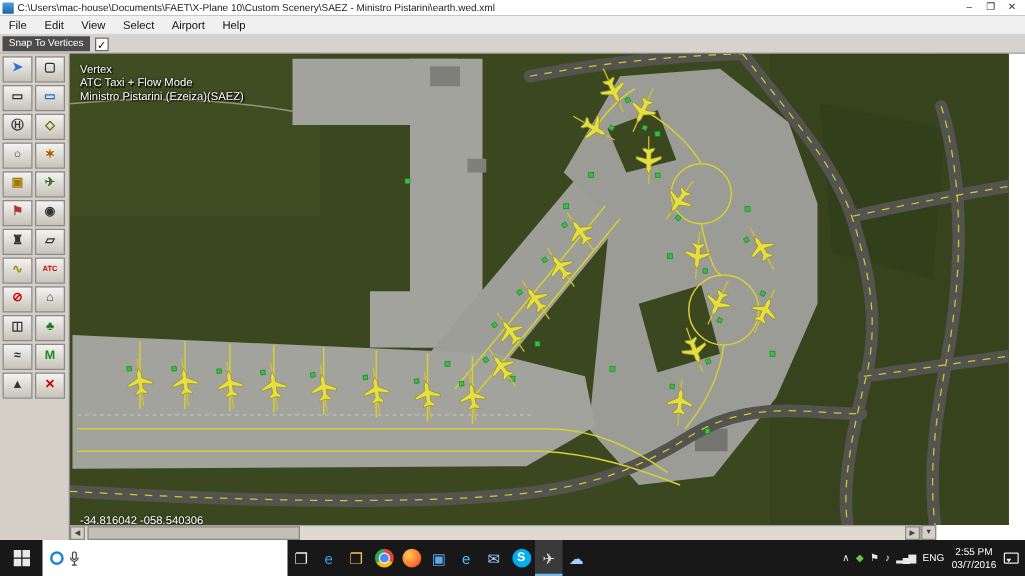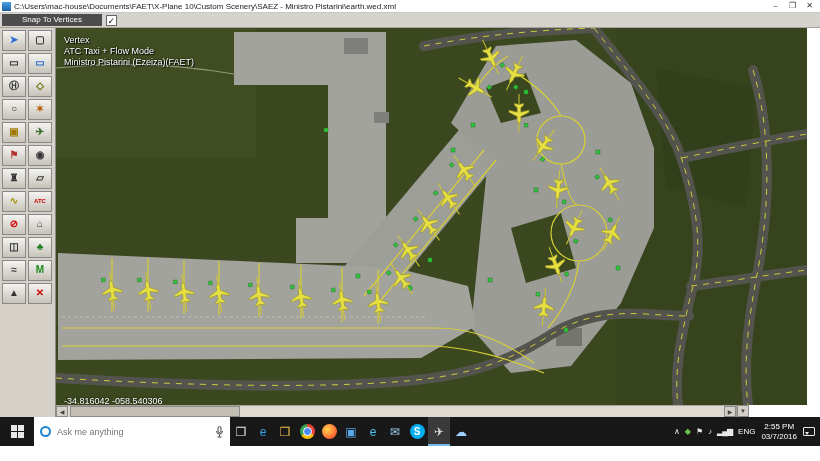--- a/index.html
+++ b/index.html
@@ -17,21 +17,21 @@
   .title-text { font-size:8px; color:#222; white-space:nowrap; overflow:hidden; }
   .win-controls { margin-left:auto; display:flex; }
   .win-btn { width:17px; height:12px; font-size:8px; line-height:12px; text-align:center; color:#333; }
 
   
   .menubar { height:15px; background:#f0f0f0; border-bottom:1px solid #d6d6d6; display:flex; align-items:center; font-size:9px; color:#111; }
   .menu-item { padding:0 7px; }
 
   
   .toolbar { height:15px; background:#d6d3ce; border-bottom:1px solid #a8a49c; display:flex; align-items:center; gap:4px; padding-left:2px; }
-  .snap-label { background:#4c4c4c; color:#fff; font-size:8px; padding:1px 20px 2px; }
+  .snap-label { background:#4c4c4c; color:#fff; font-size:8px; padding:1px 5px 2px; }
   .snap-check { width:11px; height:11px; background:#fff; border:1px solid #666; font-size:9px; line-height:10px; text-align:center; color:#111; }
 
   
   .main { height:389px; display:flex; }
   .palette { width:56px; background:#d4d0c8; border-right:1px solid #8a8a8a; display:flex; flex-wrap:wrap; align-content:flex-start; padding:2px 2px; gap:2px; }
   .tool-btn { width:24px; height:21px; background:linear-gradient(#f4f3f0,#c7c3ba); border:1px solid #8a8a8a; font-size:10px; font-weight:bold; line-height:18px; text-align:center; overflow:hidden; }
 
   .canvas-col { width:680px; display:flex; flex-direction:column; position:relative; }
   svg.map { width:751px; height:377px; display:block; background:#3b481f; }
   .overlay { position:absolute; top:7px; left:8px; color:#fff; font-size:9px; line-height:11px; text-shadow:0 0 2px #000, 1px 1px 1px #000; }
@@ -78,20 +78,28 @@
   <div class="titlebar" data-name="title-bar">
     <div class="app-icon" data-name="app-icon"></div>
     <div class="title-text" data-name="window-title">C:\Users\mac-house\Documents\FAET\X-Plane 10\Custom Scenery\SAEZ - Ministro Pistarini\earth.wed.xml</div>
     <div class="win-controls">
       <div class="win-btn" data-name="minimize-button">–</div>
       <div class="win-btn" data-name="maximize-button">❐</div>
       <div class="win-btn" data-name="close-button">✕</div>
     </div>
   </div>
 
+  <div class="menubar" data-name="menu-bar">
+      <span class="menu-item" data-name="menu-file">File</span>
+      <span class="menu-item" data-name="menu-edit">Edit</span>
+      <span class="menu-item" data-name="menu-view">View</span>
+      <span class="menu-item" data-name="menu-select">Select</span>
+      <span class="menu-item" data-name="menu-airport">Airport</span>
+      <span class="menu-item" data-name="menu-help">Help</span>
+    </div>
 
   <div class="toolbar" data-name="snap-toolbar">
     <div class="snap-label" data-name="snap-to-vertices-label">Snap To Vertices</div>
     <div class="snap-check" data-name="snap-to-vertices-checkbox">✓</div>
   </div>
 
   <div class="main">
     <div class="palette" data-name="tool-palette">
         <div class="tool-btn" data-name="vertex-tool" style="color: rgb(43, 111, 212);">➤</div>
         <div class="tool-btn" data-name="marquee-tool" style="color: rgb(51, 51, 51);">▢</div>
@@ -217,21 +225,21 @@
             <use href="#plane" transform="translate(500,238) rotate(160)" data-name="aircraft-icon"></use>
             <use href="#plane" transform="translate(553,155) rotate(-30)" data-name="aircraft-icon"></use>
             <use href="#plane" transform="translate(556,205) rotate(25)" data-name="aircraft-icon"></use>
             <use href="#plane" transform="translate(488,278) rotate(5)" data-name="aircraft-icon"></use>
           </g>
       </svg>
 
       <div class="overlay" data-name="mode-overlay">
         <div data-name="overlay-tool-name">Vertex</div>
         <div data-name="overlay-mode-name">ATC Taxi + Flow Mode</div>
-        <div data-name="overlay-airport-name">Ministro Pistarini (Ezeiza)(FAET)</div>
+        <div data-name="overlay-airport-name">Ministro Pistarini (Ezeiza)(SAEZ)</div>
       </div>
       <div class="coords" data-name="cursor-coordinates">-34.816042 -058.540306</div>
 
       <div class="hscroll" data-name="horizontal-scrollbar">
         <div class="sb-btn" data-name="scroll-left-arrow">◀</div>
         <div class="h-thumb" data-name="horizontal-scroll-thumb"></div>
         <div class="h-track"></div>
         <div class="sb-btn" data-name="scroll-right-arrow">▶</div>
       </div>
     </div>
@@ -248,21 +256,20 @@
     <div class="start-btn" data-name="start-button">
       <div class="win-logo" data-name="windows-logo-icon">
           <span></span>
           <span></span>
           <span></span>
           <span></span>
         </div>
     </div>
     <div class="search-box" data-name="cortana-search-box">
       <span class="cortana-ring" data-name="cortana-icon"></span>
-      <input class="search-input" data-name="search-input" placeholder="Ask me anything" style="">
       <svg class="mic" width="9" height="12" viewBox="0 0 9 12" data-name="microphone-icon">
         <rect x="3" y="0.5" width="3" height="6" rx="1.5" fill="none" stroke="#444" stroke-width="1"></rect>
         <path d="M1.5,5 a3,3 0 0 0 6,0 M4.5,8.3 V10.5 M2.5,11 h4" fill="none" stroke="#444" stroke-width="1"></path>
       </svg>
     </div>
     <div style="display:flex" data-name="taskbar-apps">
         <div class="tb-app" data-name="taskbar-task-view">
           <span class="tb-glyph" data-name="task-view-icon" style="color: rgb(232, 232, 232);">❐</span>
         </div>
         <div class="tb-app" data-name="taskbar-edge">

